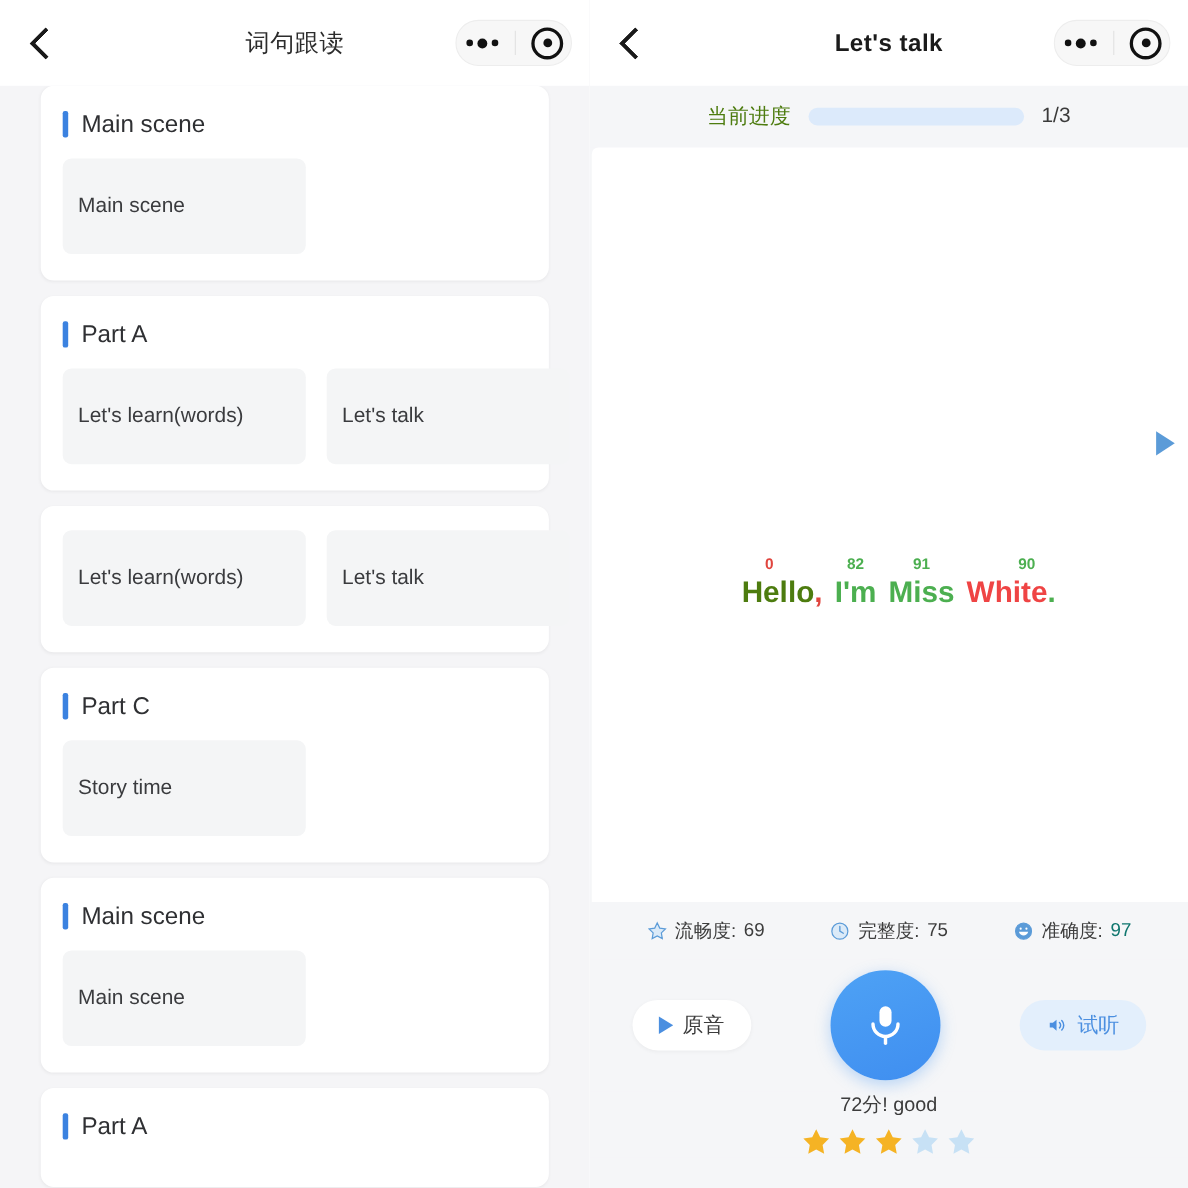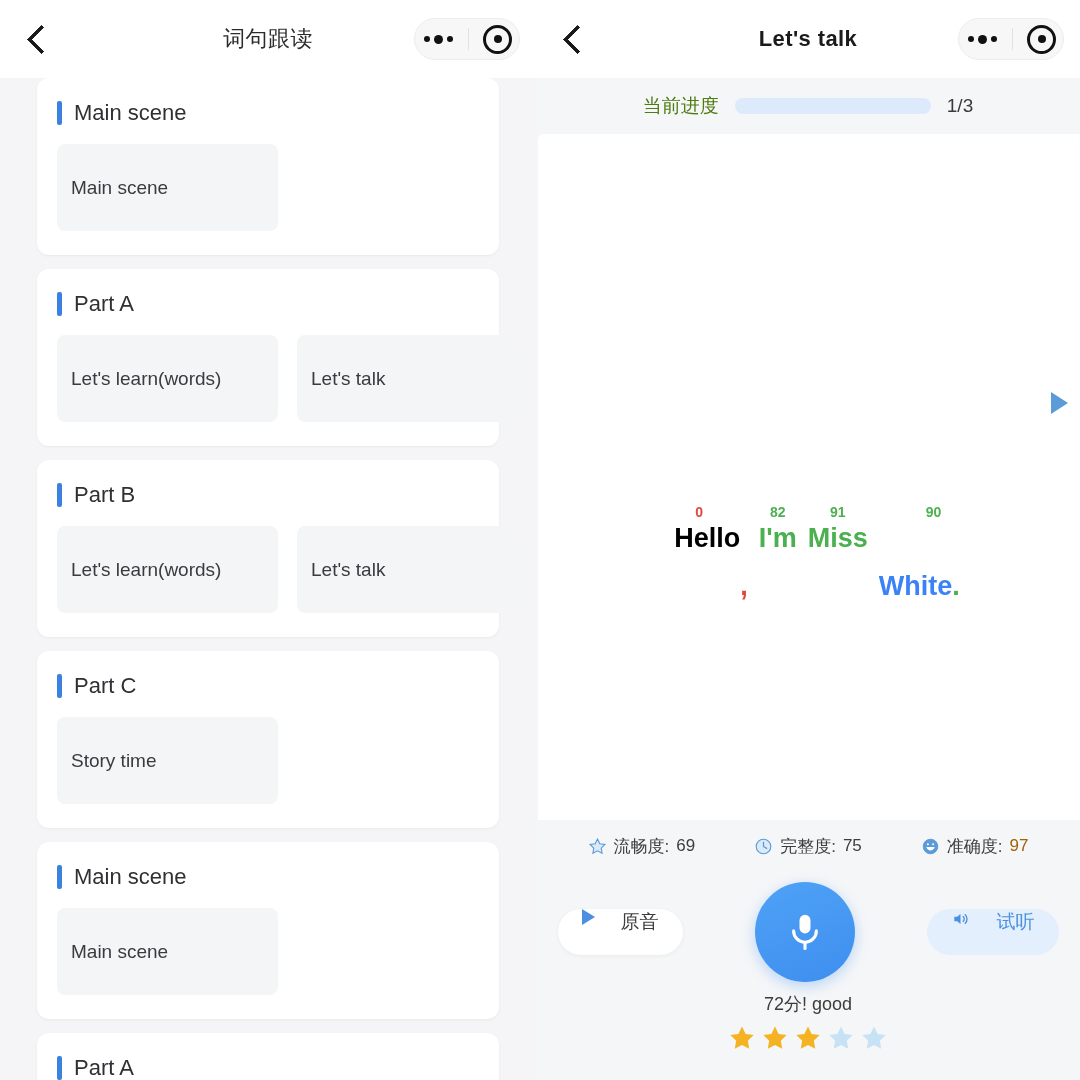--- a/index.html
+++ b/index.html
@@ -220,35 +220,36 @@
     background: #f5f6f8;
     text-align: right;
   }
   .metric {
     display: flex;
     align-items: center;
     gap: 7px;
     font-size: 17px;
     color: #3d3d3d;
   }
-  .metric .mval.green { color: #a16207; }
+  .metric .mval.green { color: #0f766e; }
 
   .controls {
     display: flex;
     align-items: center;
     justify-content: center;
     gap: 72px;
     height: 120px;
     background: #f5f6f8;
   }
   .pill {
     height: 46px;
     border-radius: 23px;
     display: flex;
-    gap: 26px;
+    align-items: center;
+    gap: 9px;
     padding: 0 24px;
     font-size: 19px;
     cursor: pointer;
     box-sizing: border-box;
   }
   .pill.orig { background: #ffffff; color: #3c3c3c; box-shadow: 0 1px 4px rgba(0,0,0,.05); }
   .pill.trial { background: #e3effc; color: #4b8fe0; }
   .tri-blue {
     width: 0; height: 0;
     border-left: 13px solid #4b8fe0;
@@ -316,24 +317,20 @@
           <span class="accent-bar"></span>
           <span class="card-title">Part A</span>
         </div>
         <div class="chips">
           <div class="chip">Let's learn(words)</div>
           <div class="chip">Let's talk</div>
         </div>
       </div>
 
       <div class="card">
-        <div class="card-title-row">
-          <span class="accent-bar"></span>
-          <span class="card-title">Part B</span>
-        </div>
         <div class="chips">
           <div class="chip">Let's learn(words)</div>
           <div class="chip">Let's talk</div>
         </div>
       </div>
 
       <div class="card">
         <div class="card-title-row">
           <span class="accent-bar"></span>
           <span class="card-title">Part C</span>
@@ -391,37 +388,37 @@
       <span class="progress-count">1/3</span>
     </div>
 
     <div class="content-card">
       <div class="next-arrow"></div>
 
       <div class="sentence-wrap">
         <div class="sentence" id="sentence">
             <span class="wordcol">
               <span class="wscore" style="color: rgb(224, 69, 62);">0</span>
-              <span class="wtext" style="color: #000000; margin-left: 16px;">Hello</span>
+              <span class="wtext" style="color: #4d7c0f; margin-left: 16px;">Hello</span>
             </span>
             <span class="punct" style="color: rgb(224, 69, 62);">,</span>
             <span class="gap"></span>
             <span class="wordcol">
               <span class="wscore" style="color: rgb(76, 175, 80);">82</span>
               <span class="wtext" style="color: rgb(76, 175, 80);">I'm</span>
             </span>
             <span class="gap"></span>
             <span class="wordcol">
               <span class="wscore" style="color: rgb(76, 175, 80);">91</span>
               <span class="wtext" style="color: rgb(76, 175, 80);">Miss</span>
             </span>
             <span class="gap"></span>
             <span class="wordcol">
               <span class="wscore" style="color: rgb(76, 175, 80); padding-left: 36px;">90</span>
-              <span class="wtext" style="color: #3b82f6; margin-top: 48px;">White</span>
+              <span class="wtext" style="color: #ef4444;">White</span>
             </span>
             <span class="punct" style="color: rgb(76, 175, 80);">.</span>
           </div>
       </div>
     </div>
 
     <div class="metrics">
 
       <div class="metric">
         <svg width="19" height="19" viewBox="0 0 24 24">

